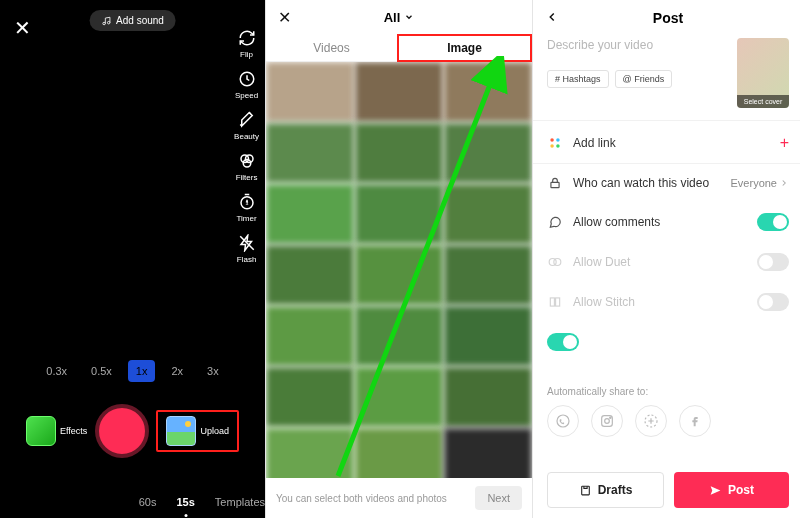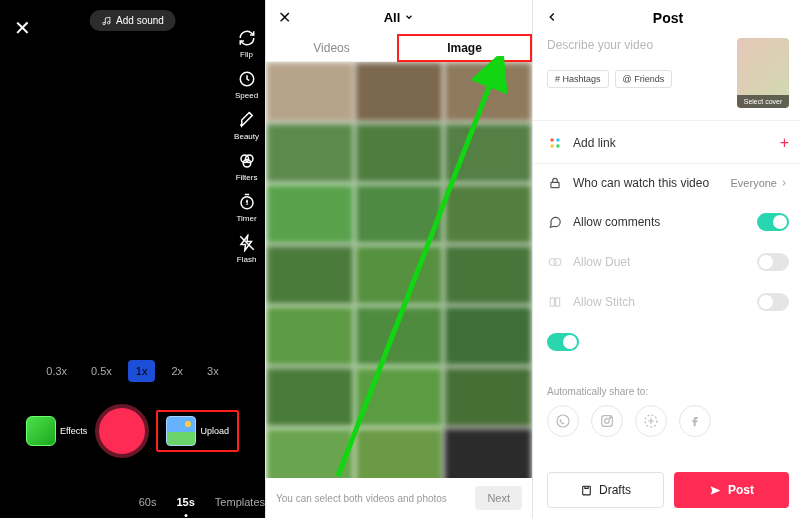--- a/index.html
+++ b/index.html
@@ -70,21 +70,21 @@
   .toggle.on::after{left:16px}
   .plus{color:#fe2c55;font-size:16px;font-weight:300}
   .val{color:#888;font-size:11px;display:flex;align-items:center;gap:2px}
   .hr{height:1px;background:#f1f1f1;margin:0 0}
 
   .sharelbl{padding:22px 14px 8px;font-size:10px;color:#a0a0a0}
   .shareicons{display:flex;gap:12px;padding:0 14px}
   .sicon{width:32px;height:32px;border-radius:50%;border:1px solid #e6e6e6;display:flex;align-items:center;justify-content:center;color:#bababa;cursor:pointer}
 
   .actbar{position:absolute;left:0;right:0;bottom:0;display:flex;gap:10px;padding:10px 14px}
-  .drafts{flex:1;border:1px solid #e1e1e1;border-radius:4px;display:flex;align-items:center;justify-content:center;gap:6px;font-size:12px;font-weight:400;color:#222;cursor:pointer;padding:10px 0}
+  .drafts{flex:1;border:1px solid #e1e1e1;border-radius:4px;display:flex;align-items:center;justify-content:center;gap:6px;font-size:12px;font-weight:700;color:#222;cursor:pointer;padding:10px 0}
   .post{flex:1;background:#fe2c55;border-radius:4px;display:flex;align-items:center;justify-content:center;gap:6px;font-size:12px;font-weight:600;color:#fff;cursor:pointer;padding:10px 0}
 </style>
 </head>
 <body>
 
 <div class="wrap">
 
   <div class="panel p1">
     <div class="close">✕</div>
 

